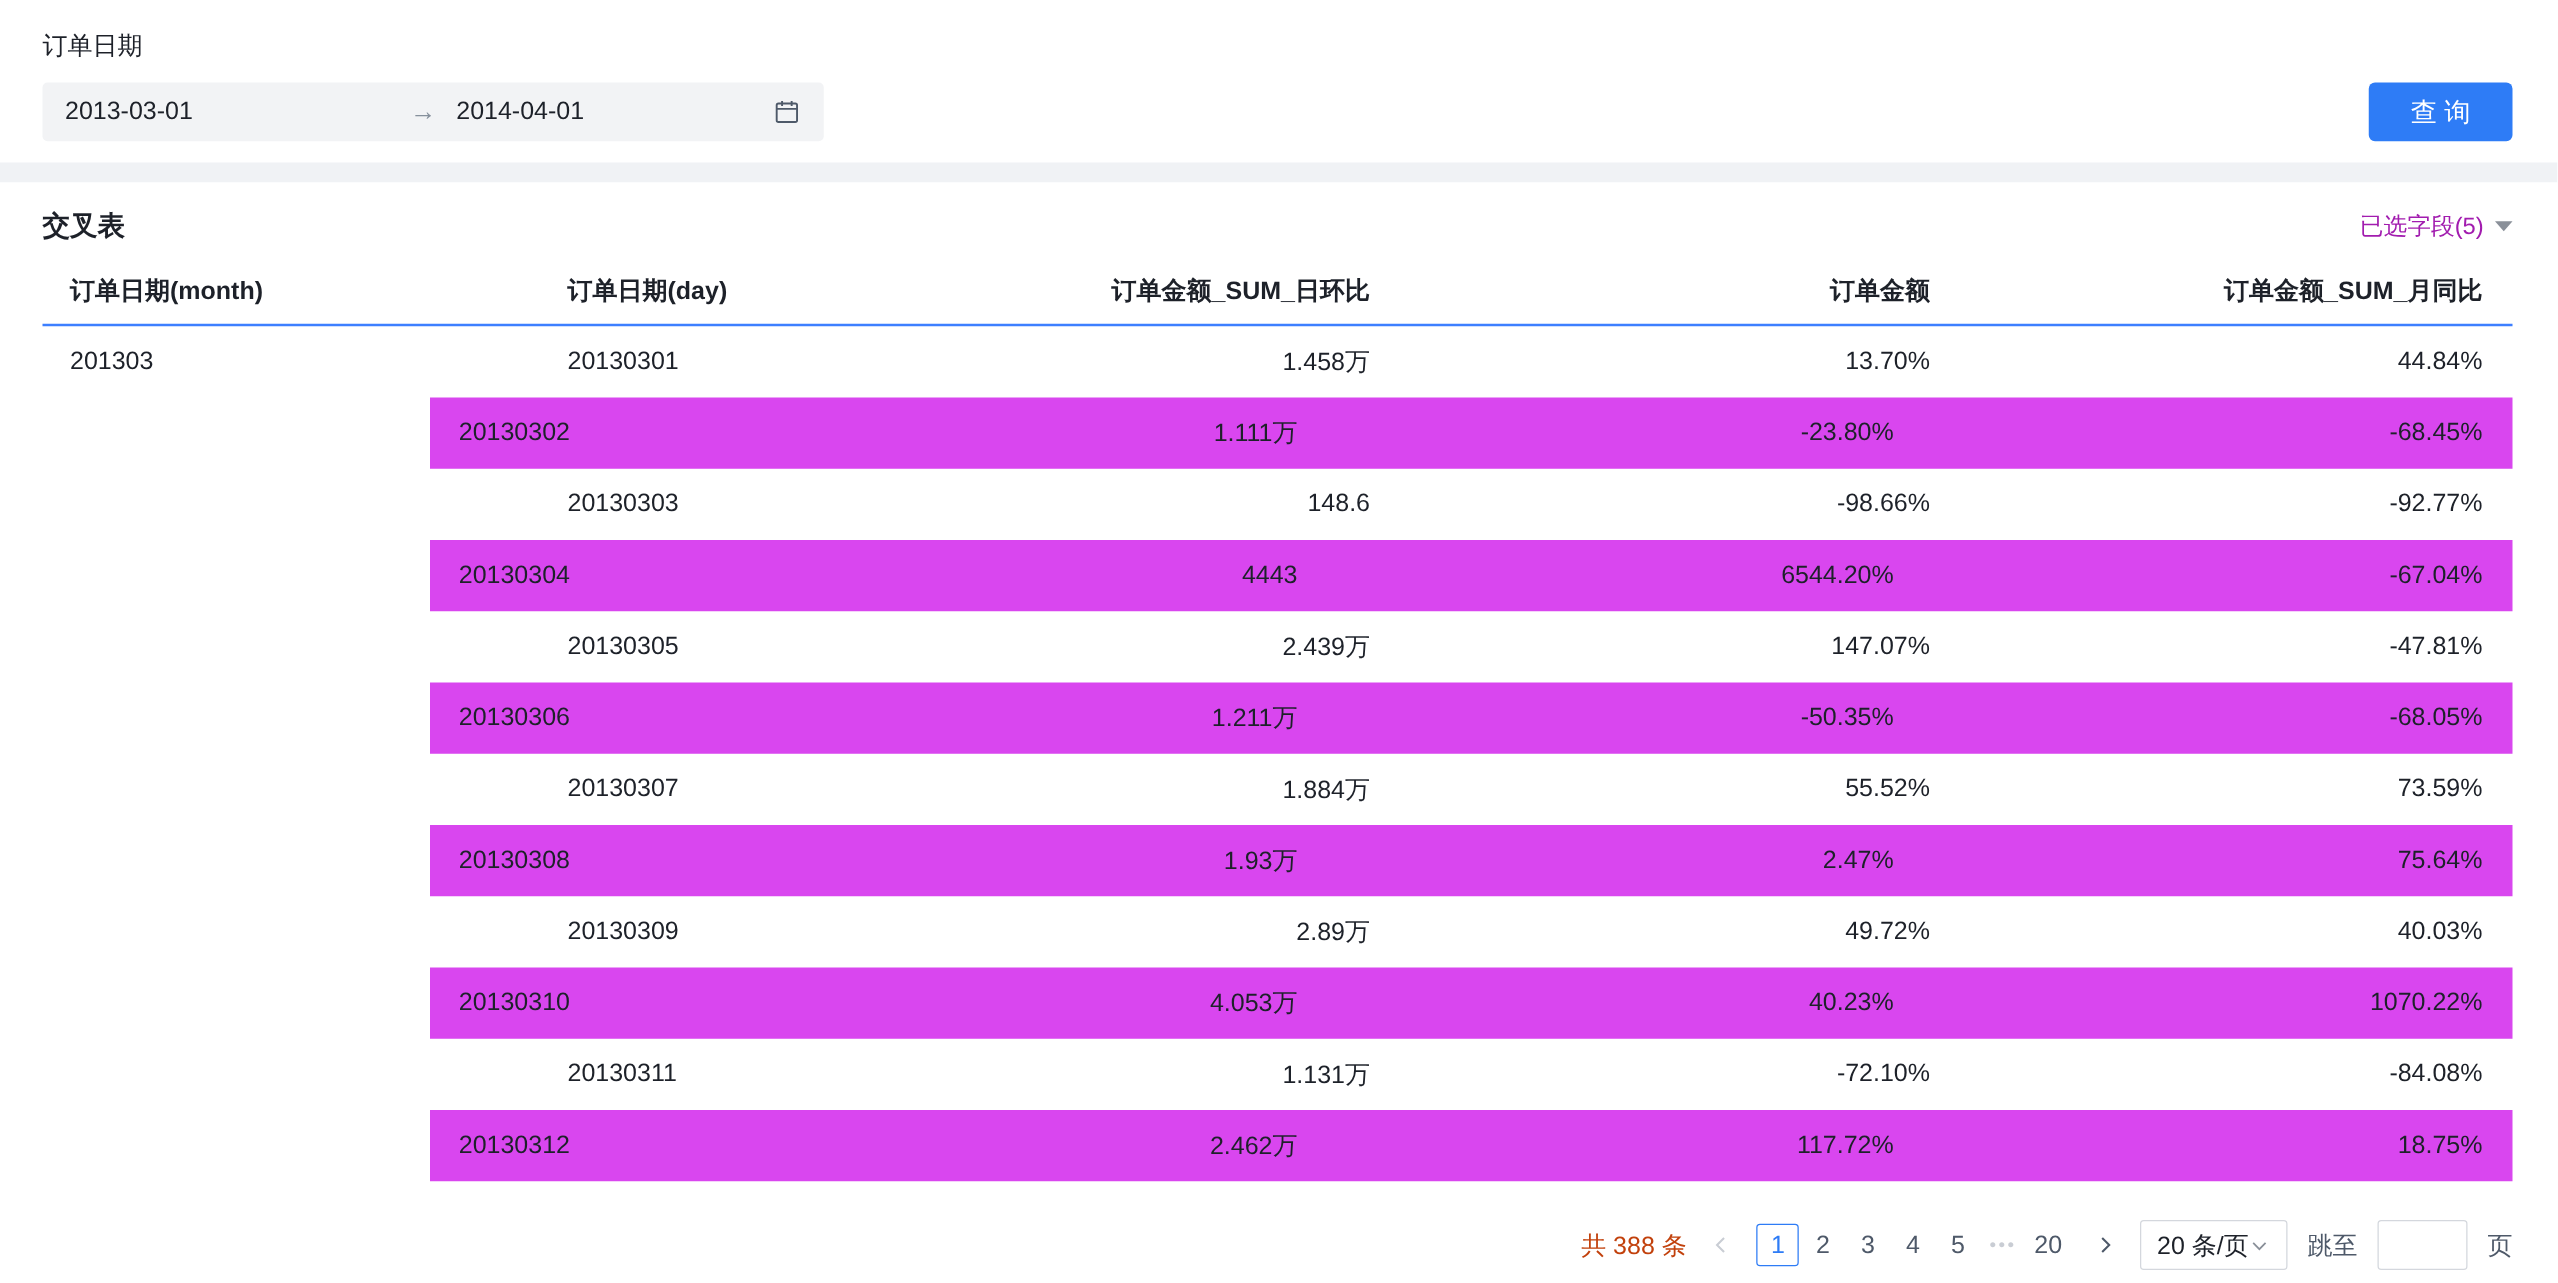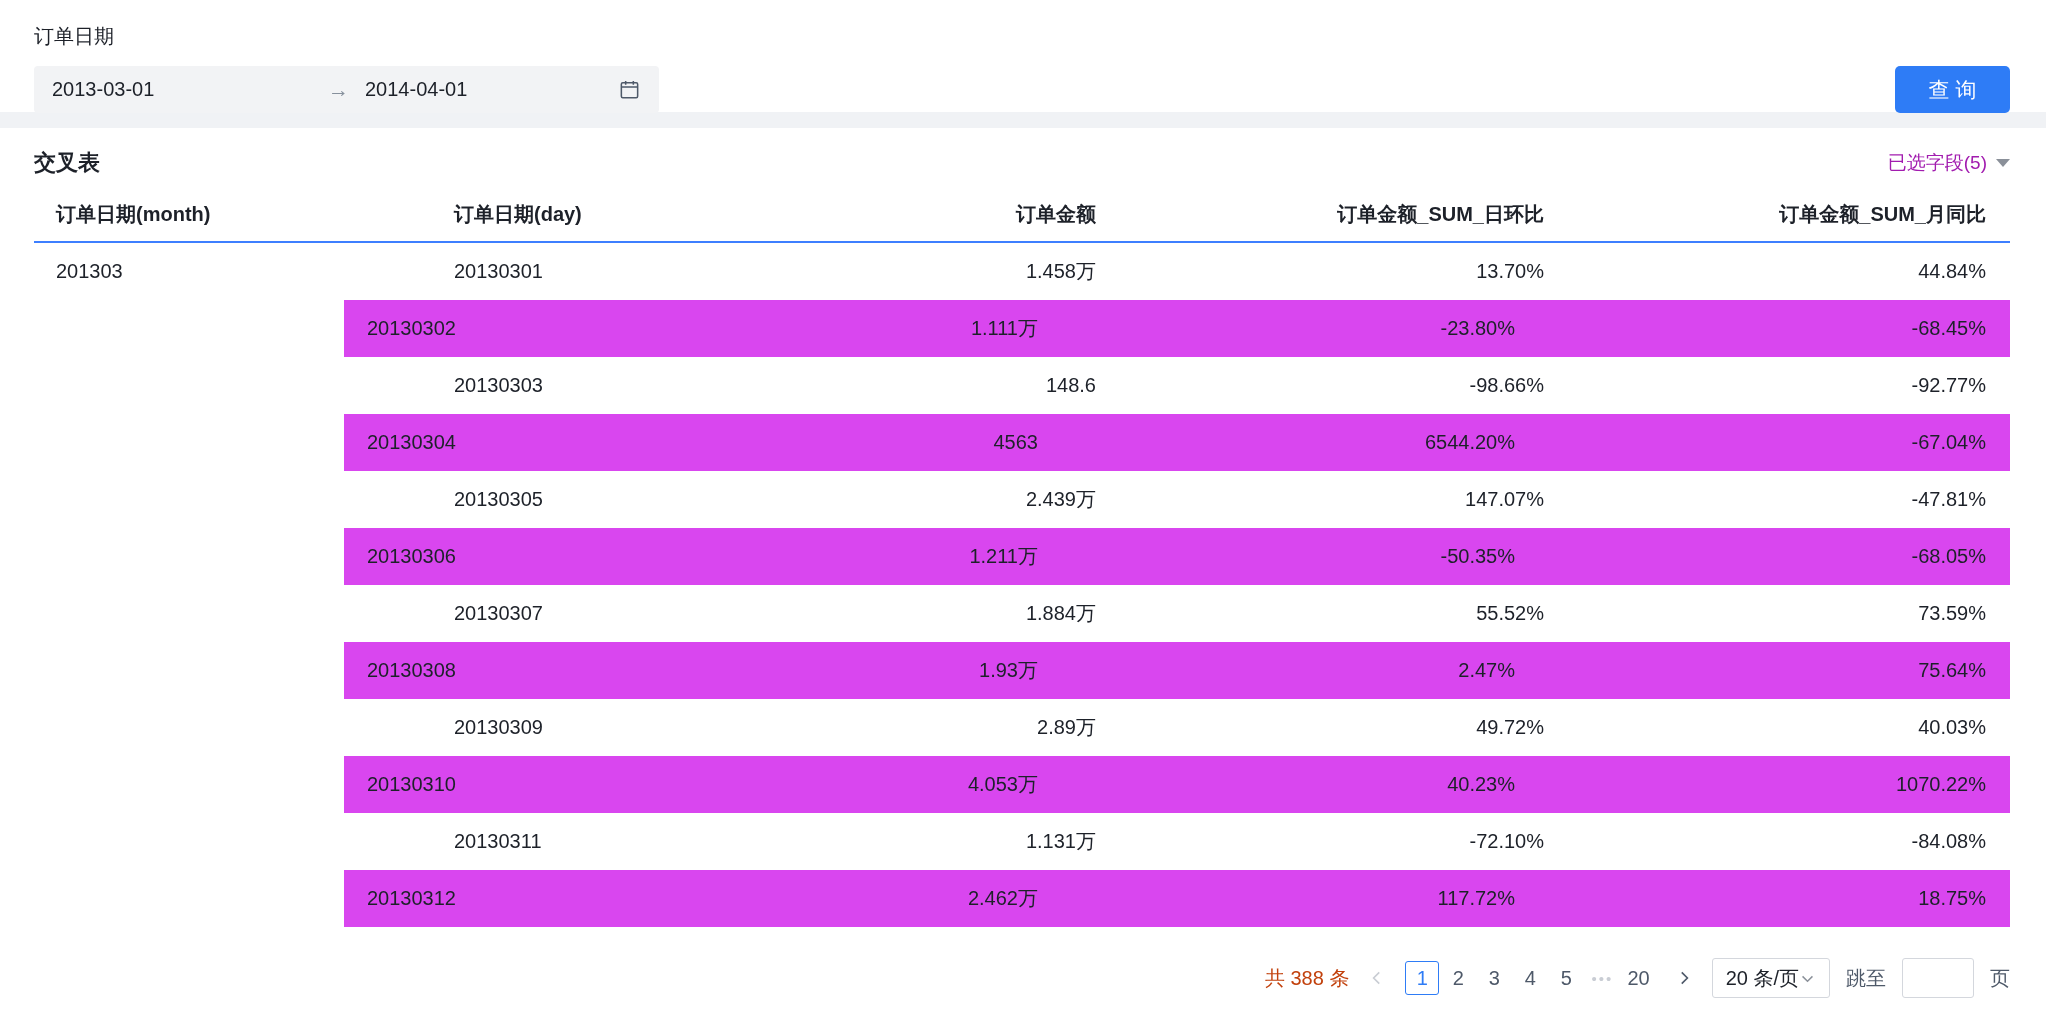--- a/index.html
+++ b/index.html
@@ -5,21 +5,21 @@
   * { margin:0; padding:0; box-sizing:border-box; }
   html,body { width:2046px; height:1026px; }
   body {
     background:#ffffff;
     font-family:"Liberation Sans","DejaVu Sans",sans-serif;
     color:#1d2129;
     overflow:hidden;
   }
 
   
-  .filter-card { height:112px; padding:23px 36px 0 34px; background:#fff; }
+  .filter-card { height:130px; padding:23px 36px 0 34px; background:#fff; }
   .filter-label { font-size:20px; color:#1d2129; margin-bottom:16px; }
   .filter-row { display:flex; align-items:center; }
   .date-range {
     width:625px; height:47px; background:#F2F3F5; border-radius:4px;
     display:flex; align-items:center; padding:0 18px;
     font-size:20px; color:#1d2129; cursor:pointer;
   }
   .date-start { width:276px; }
   .range-arrow { color:#86909c; font-size:21px; line-height:1; }
   .date-end { margin-left:16px; }
@@ -114,22 +114,22 @@
     <div class="card-title">交叉表</div>
     <div class="field-selector">
       <span>已选字段(5)</span>
       <span class="caret-triangle"></span>
     </div>
   </div>
 
   <div class="thead">
     <div class="h1">订单日期(month)</div>
     <div class="h2">订单日期(day)</div>
+    <div class="hr">订单金额_SUM_日环比</div>
     <div class="hr">订单金额</div>
-    <div class="hr">订单金额_SUM_日环比</div>
     <div class="hr">订单金额_SUM_月同比</div>
   </div>
 
   <div>
     <div class="trow">
       <div class="c1">201303</div>
       <div class="rest">
         <div class="cell-left">20130301</div>
         <div class="cell-right">1.458万</div>
         <div class="cell-right">13.70%</div>
@@ -151,21 +151,21 @@
         <div class="cell-left">20130303</div>
         <div class="cell-right">148.6</div>
         <div class="cell-right">-98.66%</div>
         <div class="cell-right">-92.77%</div>
       </div>
     </div>
     <div class="trow striped">
       <div class="c1"></div>
       <div class="rest">
         <div class="cell-left">20130304</div>
-        <div class="cell-right">4563</div>
+        <div class="cell-right">4443</div>
         <div class="cell-right">6544.20%</div>
         <div class="cell-right">-67.04%</div>
       </div>
     </div>
     <div class="trow">
       <div class="c1"></div>
       <div class="rest">
         <div class="cell-left">20130305</div>
         <div class="cell-right">2.439万</div>
         <div class="cell-right">147.07%</div>

